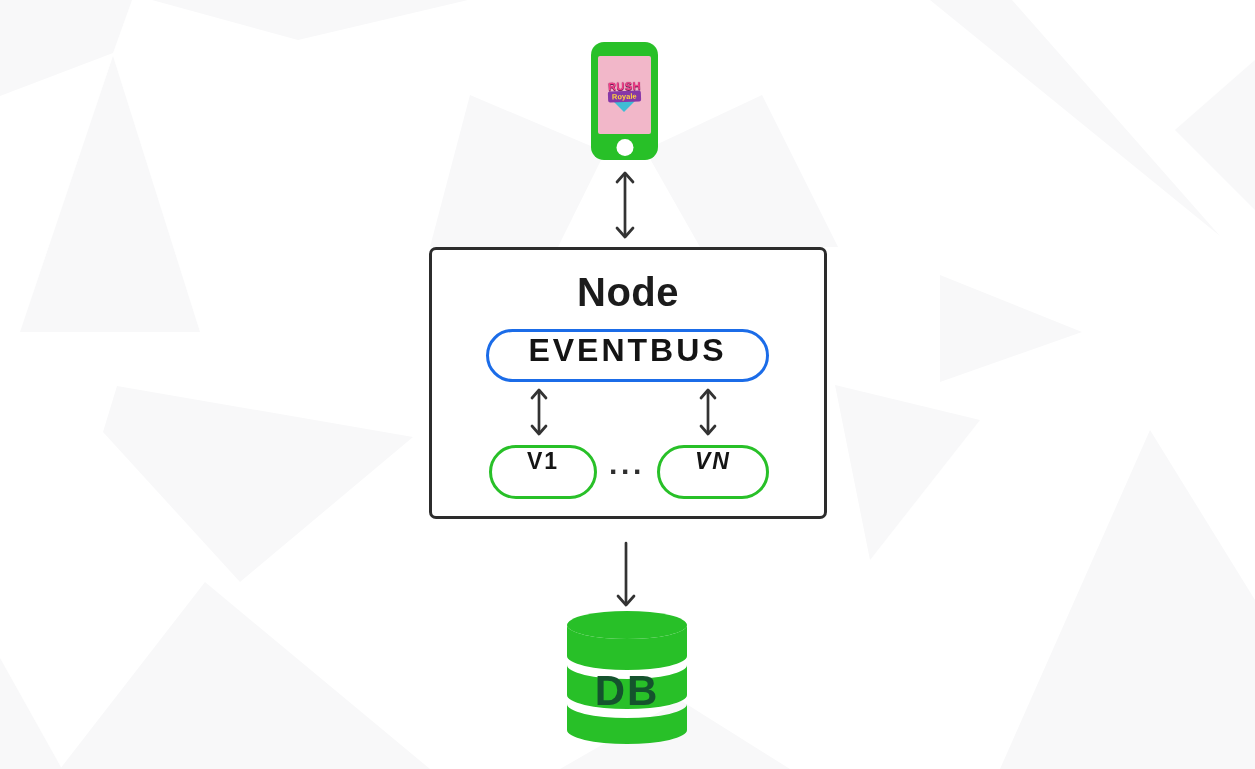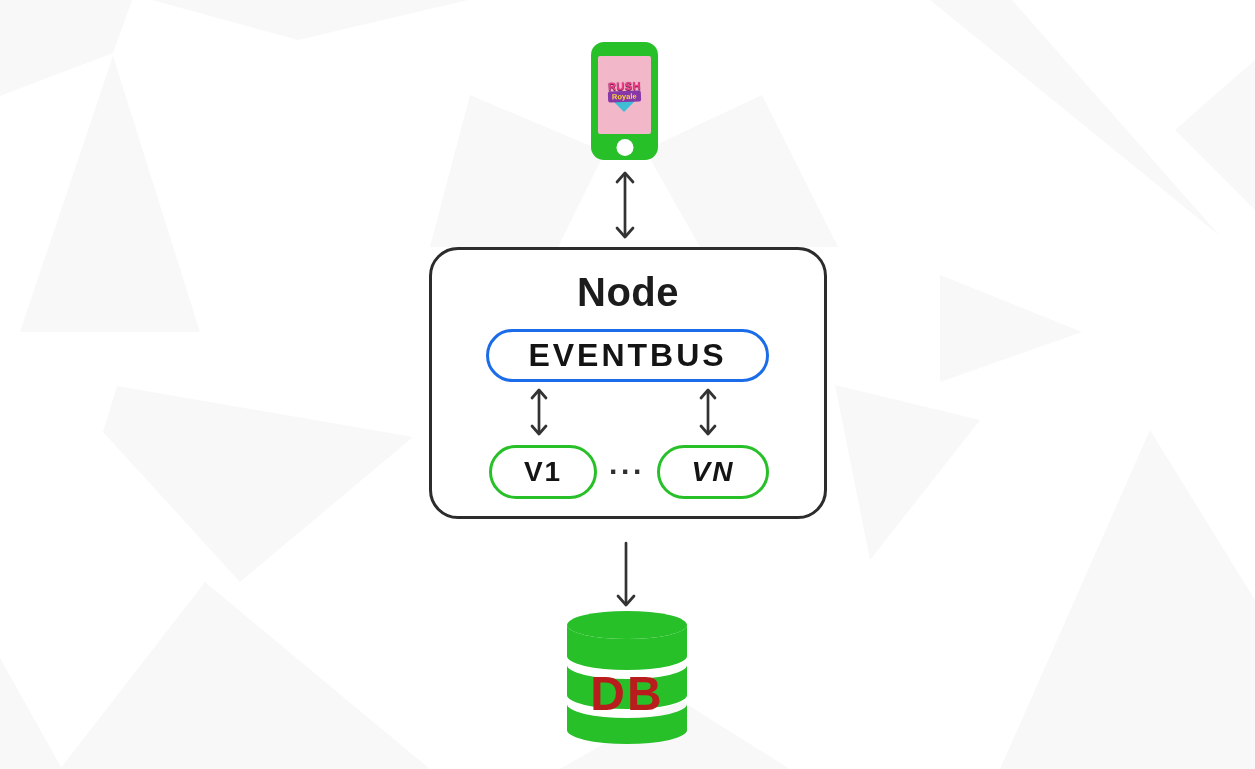--- a/index.html
+++ b/index.html
@@ -38,52 +38,52 @@
     padding:1px 4px;border-radius:2px;margin-top:-1px;transform:rotate(-2deg);z-index:2;
   }
   .logo-shield{
     width:0;height:0;margin-top:-1px;
     border-left:11px solid transparent;border-right:11px solid transparent;
     border-top:11px solid #3fbdd4;z-index:1;
   }
   
   .node-box{
     position:absolute;left:429px;top:247px;width:398px;height:272px;
-    background:#ffffff;border:3.5px solid #2c2c2c;border-radius:29px;z-index:2;
+    background:#ffffff;border:3.5px solid #2c2c2c;border-radius:7px;z-index:2;
   }
   .node-title{
     position:absolute;left:0;top:22px;width:100%;text-align:center;
     font-size:40px;font-weight:700;color:#1c1c1c;line-height:1;letter-spacing:0.5px;
   }
   .pill{
-    position:absolute;display:flex;align-items:center;justify-content:center;
+    position:absolute;display:flex;align-items:flex-start;justify-content:center;
     background:#ffffff;border-radius:30px;color:#141414;font-weight:700;
   }
   .pill-blue{
     left:54px;top:79px;width:283px;height:53px;
     border:3px solid var(--blue,#1b6ce8);font-size:32px;letter-spacing:3px;
   }
-  .pill-green{border:3.5px solid var(--green,#28c028);font-size:28px;letter-spacing:2px;}
+  .pill-green{border:3.5px solid var(--green,#28c028);font-size:23px;letter-spacing:2px;}
   .pill-v1{left:57px;top:195px;width:108px;height:54px;}
   .pill-vn{left:225px;top:195px;width:112px;height:54px;font-style:italic;}
   .dots{
     position:absolute;left:165px;top:195px;width:60px;height:54px;
     display:flex;align-items:center;justify-content:center;
     font-size:30px;font-weight:700;color:#2e2e2e;letter-spacing:2px;line-height:1;
   }
   
   .arrows{position:absolute;inset:0;z-index:5;pointer-events:none;}
   .arrows path{stroke:var(--ink,#333333);stroke-width:2.7;fill:none;stroke-linecap:round;stroke-linejoin:round;}
   
   .db{position:absolute;left:565px;top:610px;width:124px;height:138px;z-index:2;}
   .db svg{position:absolute;inset:0;}
   .db ellipse,.db path{fill:var(--green,#28c028);}
   .db-label{
     position:absolute;left:0;top:60px;width:100%;text-align:center;
-    font-size:48px;font-weight:700;color:#b91c1c;letter-spacing:2px;line-height:1;
+    font-size:42px;font-weight:700;color:#14532d;letter-spacing:2px;line-height:1;
   }
 </style>
 </head>
 <body>
 
 <div class="canvas">
 
   <svg class="bg" width="1255" height="769" viewBox="0 0 1255 769" aria-hidden="true">
     <polygon points="0,0 132,0 113,53 0,96"></polygon>
     <polygon points="152,0 468,0 298,40"></polygon>

